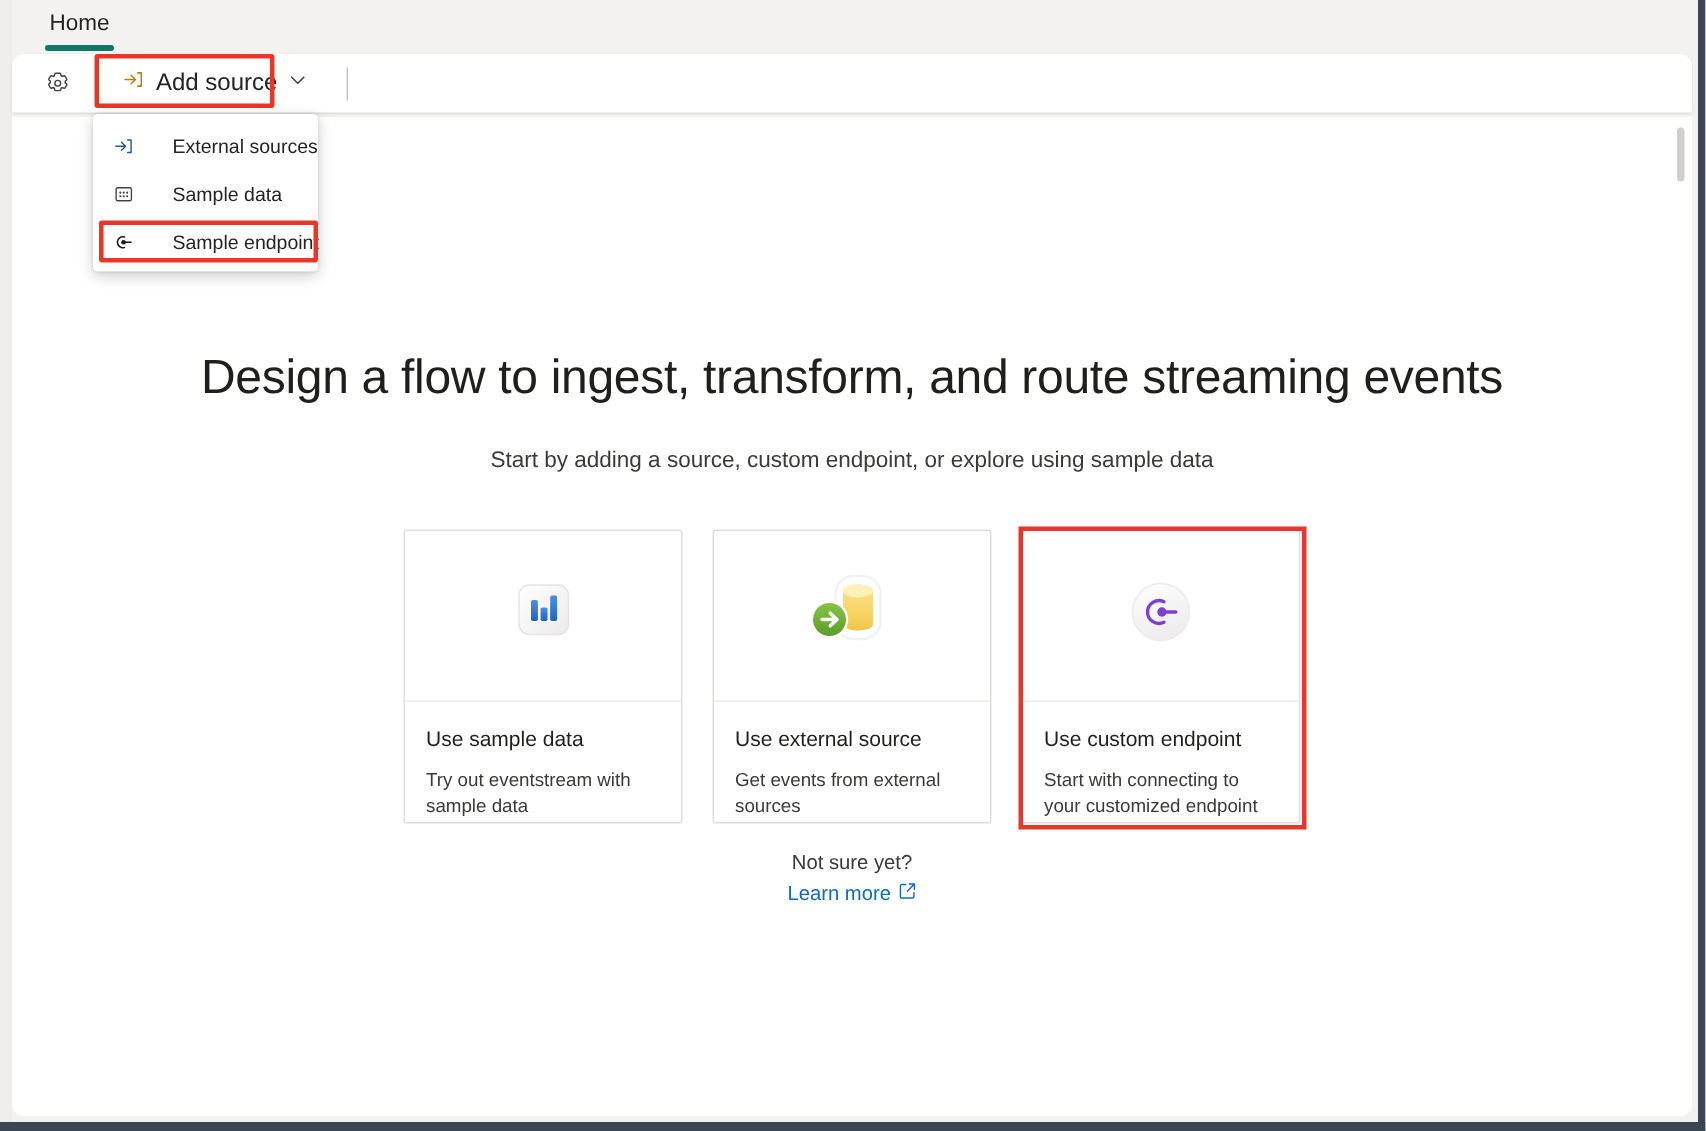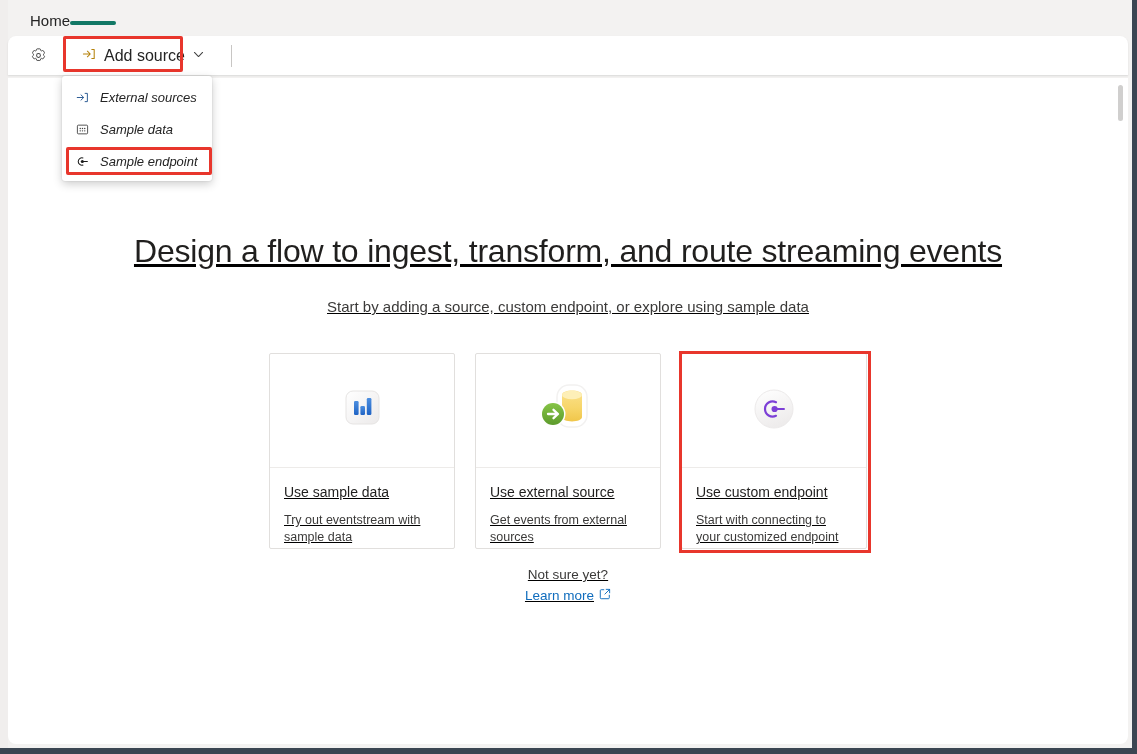--- a/index.html
+++ b/index.html
@@ -50,21 +50,21 @@
     position: absolute;
     left: 8px; top: 0;
     width: 1124px; height: 36px;
     background: #f3f2f1;
   }
   .tab {
     position: absolute;
     left: 12px; top: 0;
     height: 36px;
     display: flex;
-    flex-direction: row;
+    flex-direction: column;
     align-items: center;
     justify-content: flex-start;
     padding: 6px 10px 0 10px;
     box-sizing: border-box;
     cursor: pointer;
   }
   .tab-label {
     font-size: 15px;
     color: #242424;
     line-height: 20px;
@@ -138,25 +138,24 @@
     background: #ffffff;
     box-shadow: 0 3px 10px rgba(0,0,0,0.20), 0 0 2px rgba(0,0,0,0.14);
     border-radius: 3px;
     padding: 5px 0;
     box-sizing: border-box;
   }
   .menu-item {
     height: 32px;
     display: flex;
     align-items: center;
-    gap: 10px;
+    gap: 25px;
     padding: 0 10px 0 12px;
     box-sizing: border-box;
     cursor: pointer;
-    font-style: italic;
   }
   .menu-item .mi-icon {
     width: 16px; height: 16px;
     display: flex; align-items: center; justify-content: center;
     flex: 0 0 16px;
   }
   .menu-item .mi-label {
     font-size: 13px;
     color: #242424;
     white-space: nowrap;
@@ -197,21 +196,20 @@
 
   
   #empty-state {
     position: absolute;
     left: 0;
     top: 152px;
     width: 1120px;
     display: flex;
     flex-direction: column;
     align-items: center;
-    text-decoration: underline;
   }
   #hero-title {
     font-size: 32px;
     font-weight: 400;
     color: #201f1e;
     letter-spacing: -0.2px;
     line-height: 42px;
     text-align: center;
   }
   #hero-subtitle {

